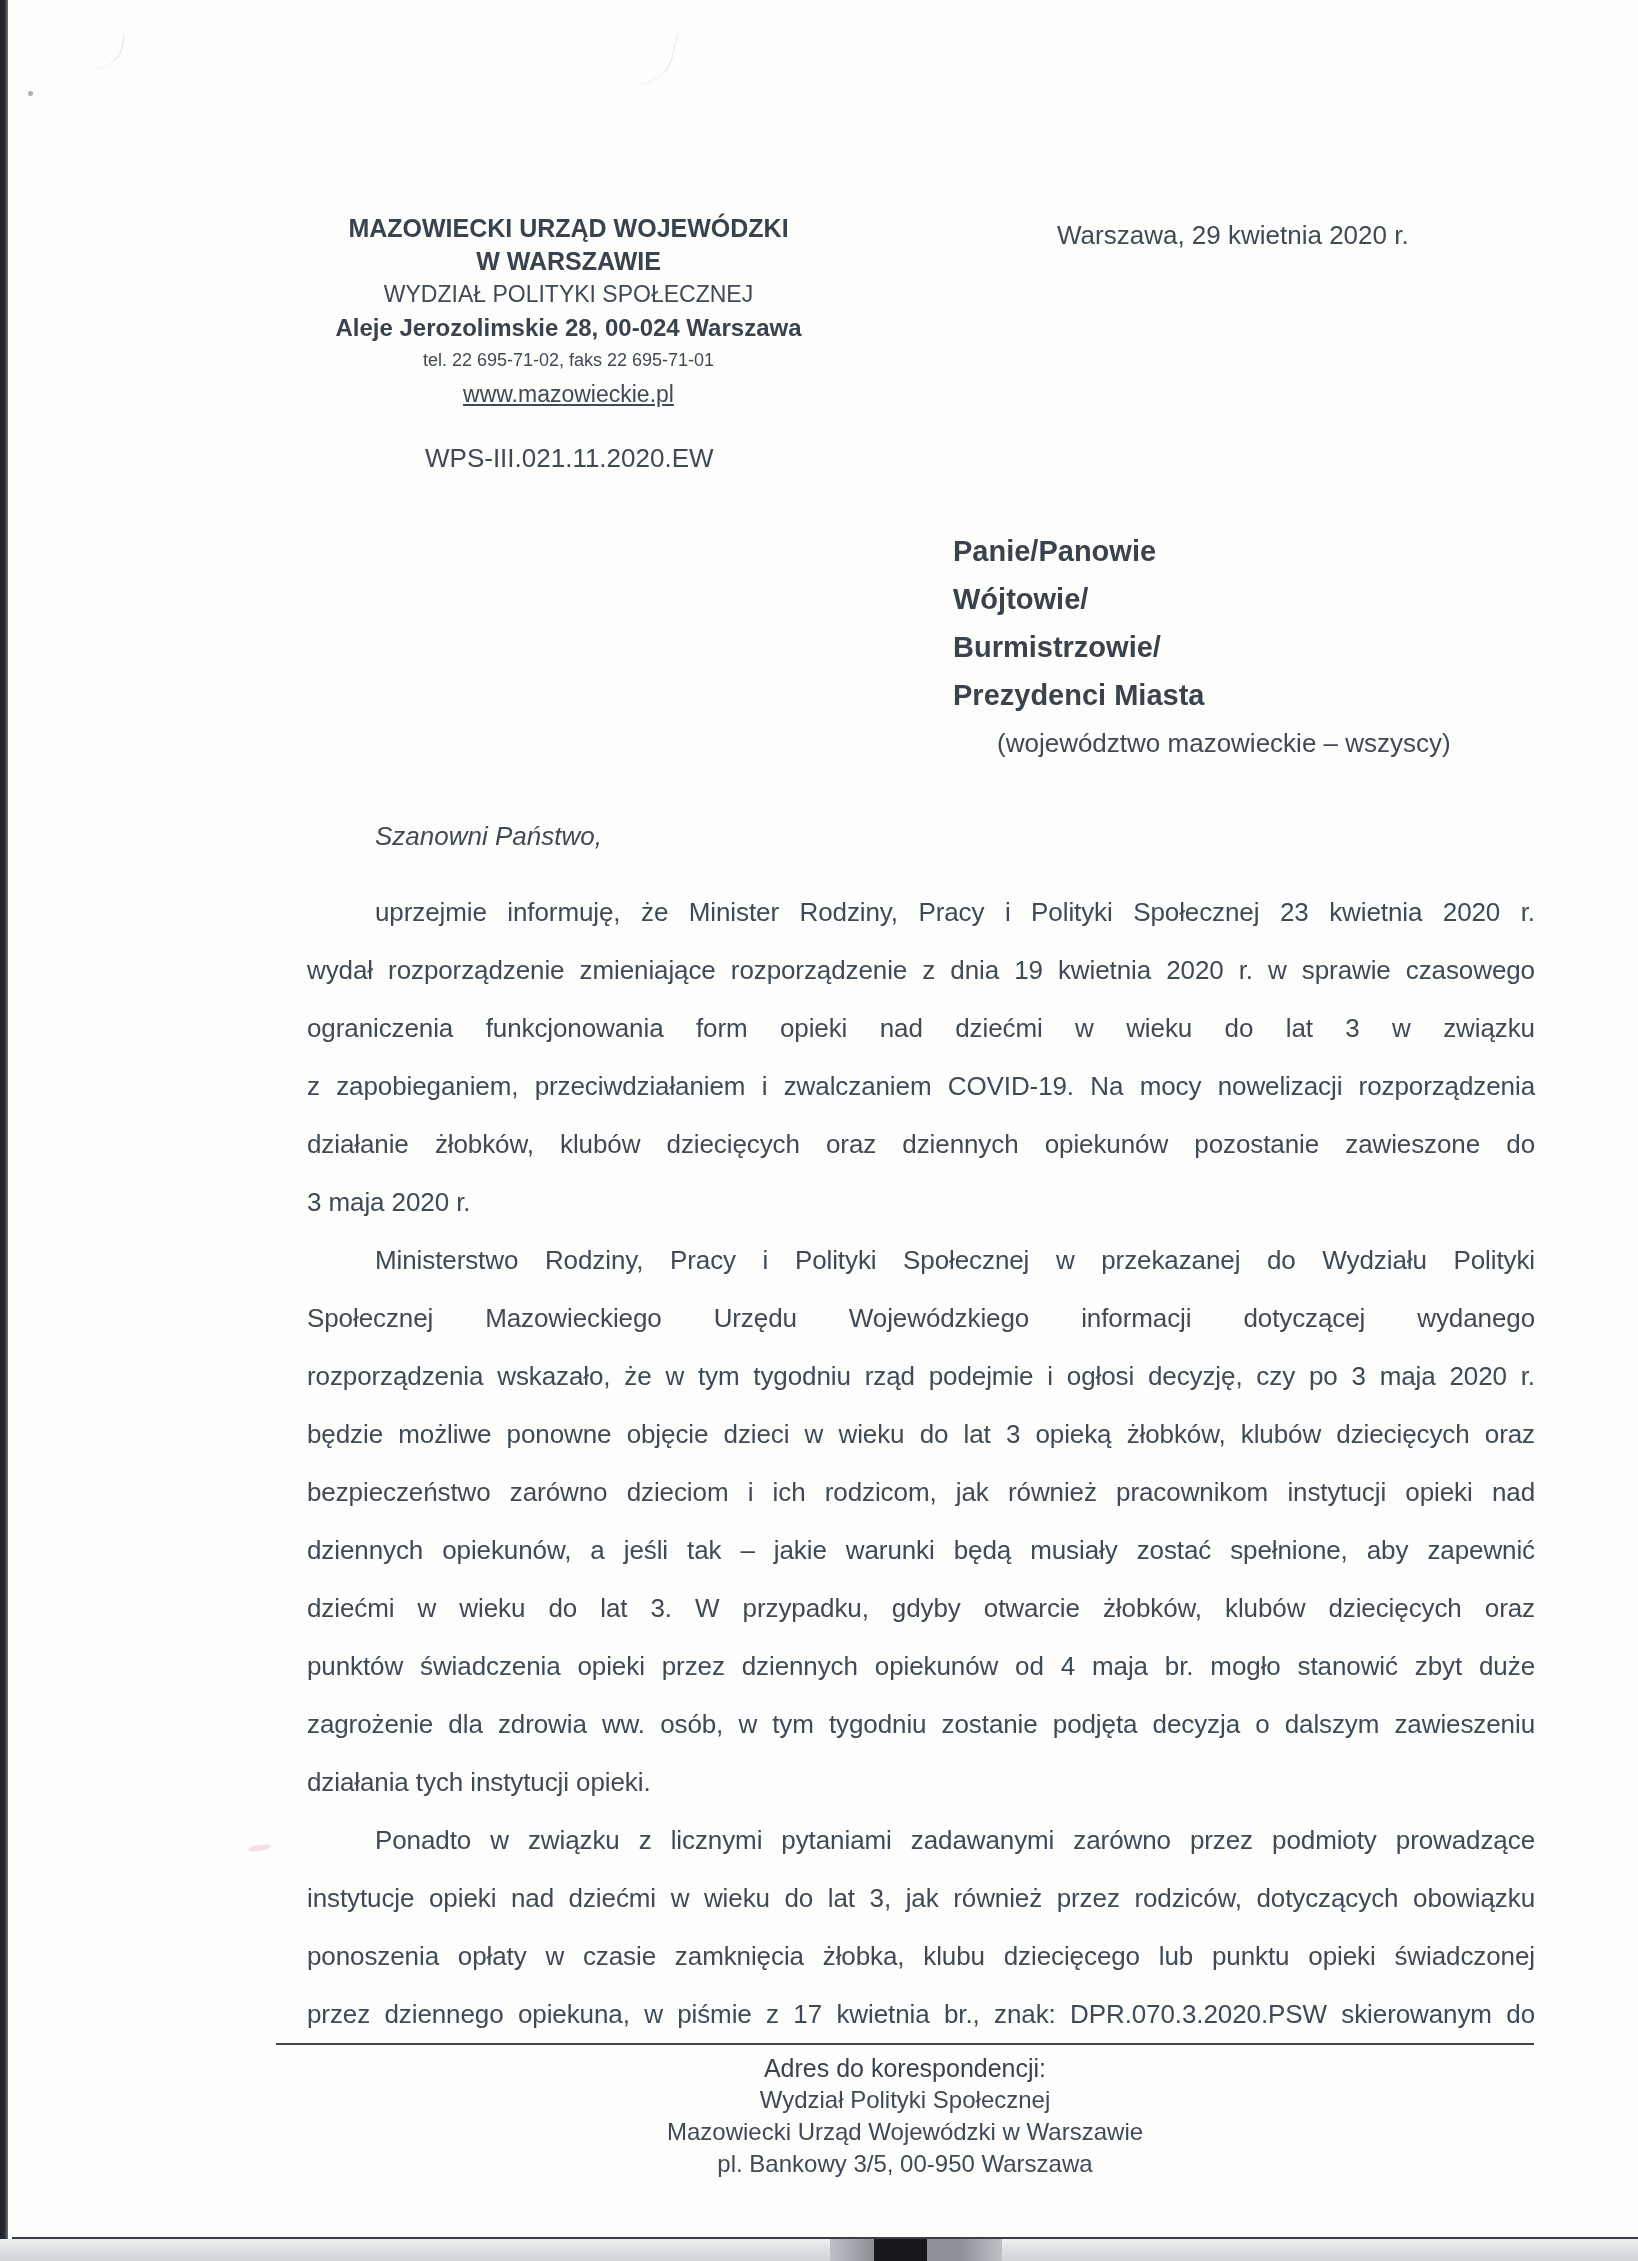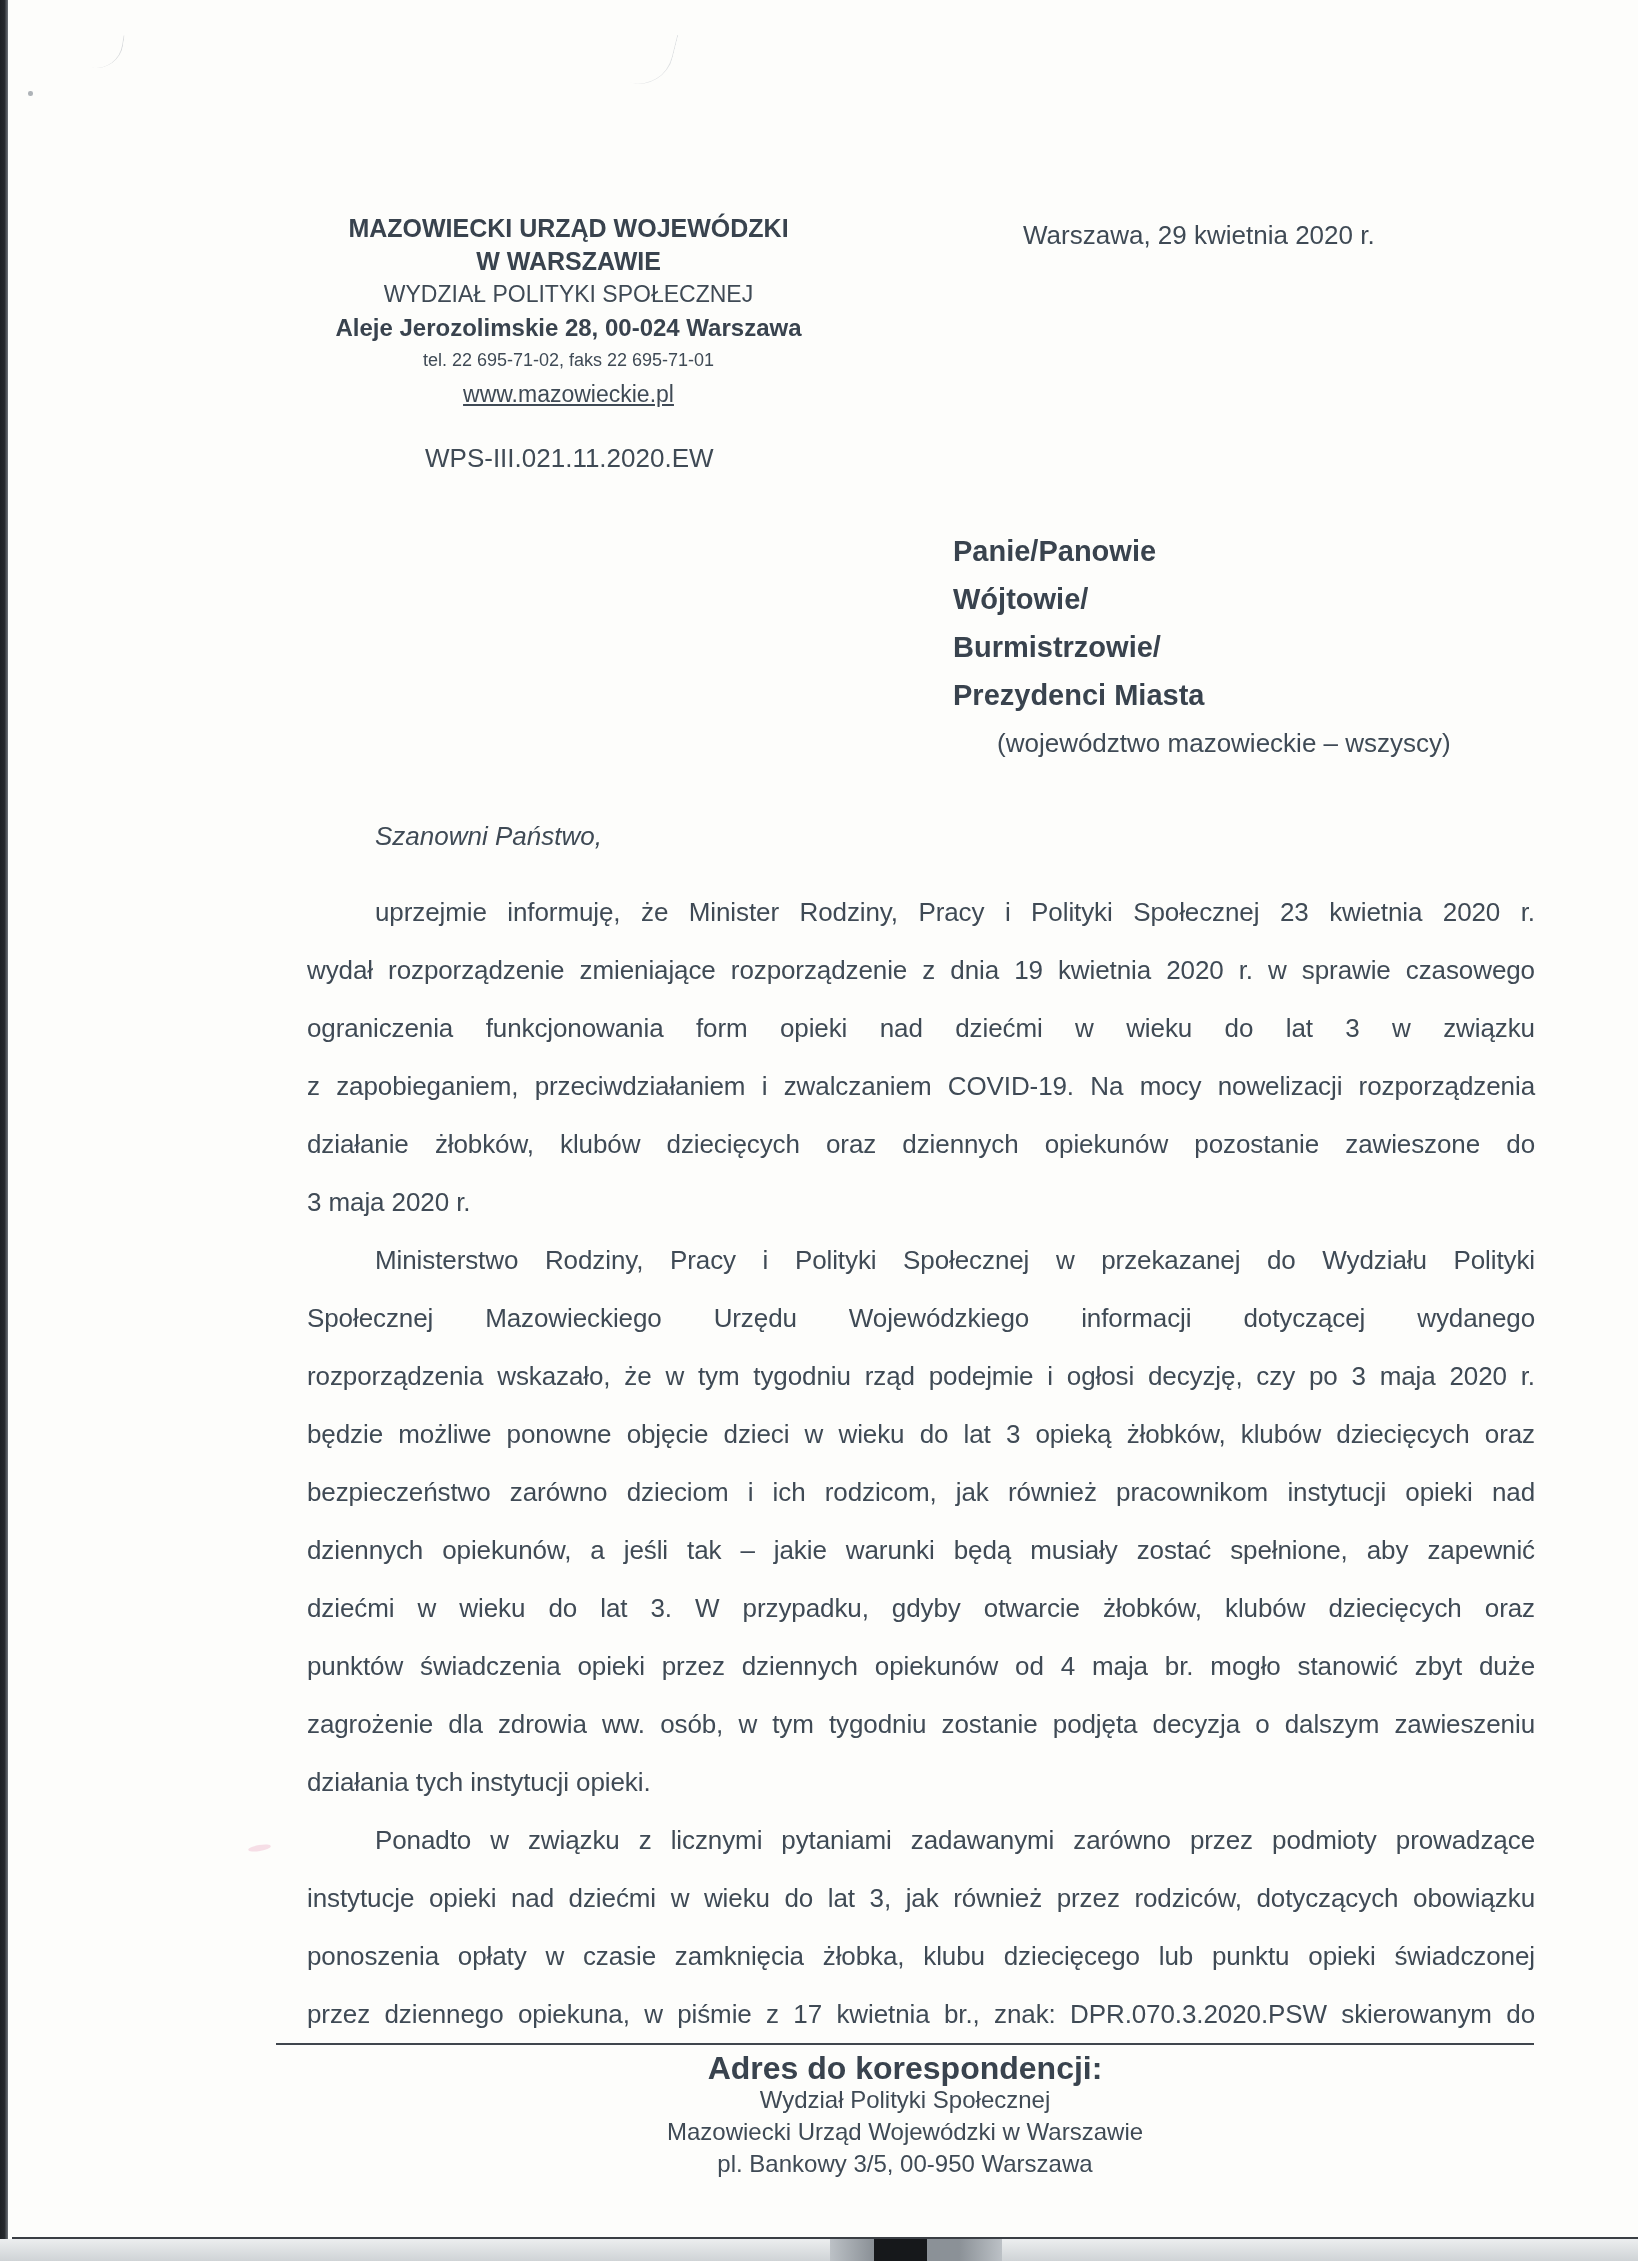--- a/index.html
+++ b/index.html
@@ -27,21 +27,21 @@
     position: absolute; left: 273px; top: 212px; width: 591px;
     text-align: center; color: var(--ink-strong);
   }
   .lh-org1, .lh-org2 { font-size: 25px; font-weight: 700; line-height: 33px; }
   .lh-dept  { font-size: 23px; font-weight: 400; line-height: 33px; color: var(--ink); }
   .lh-addr  { font-size: 24px; font-weight: 700; line-height: 33px; }
   .lh-tel   { font-size: 18px; font-weight: 400; line-height: 33px; color: var(--ink); }
   .lh-web   { font-size: 23px; font-weight: 400; line-height: 35px; color: var(--ink); text-decoration: underline; }
 
   .date-line {
-    position: absolute; left: 1023px; top: 220px;
+    position: absolute; left: 1057px; top: 220px;
     font-size: 26px; color: var(--ink);
   }
   .reference {
     position: absolute; left: 425px; top: 443px;
     font-size: 26px; color: var(--ink);
   }
 
   
   .addressee { position: absolute; left: 953px; top: 527px; color: var(--ink-strong); }
   .addressee .bold-line { font-size: 29px; font-weight: 700; line-height: 48px; }
@@ -69,21 +69,21 @@
 
   
   .footer-divider {
     position: absolute; left: 276px; top: 2043px; width: 1258px; height: 1.9px;
     background: #40464d;
   }
   .letter-footer {
     position: absolute; left: 276px; top: 2052px; width: 1258px;
     text-align: center; color: var(--ink);
   }
-  .footer-heading { font-size: 32px; font-weight: 700; line-height: 32px; color: var(--ink-strong); }
+  .footer-heading { font-size: 25px; font-weight: 400; line-height: 32px; color: var(--ink-strong); }
   .footer-line { font-size: 24px; font-weight: 400; line-height: 32px; }
 
   
   .scan-edge-left {
     position: absolute; left: 0; top: 0; width: 8.4px; height: 2261px;
     background: linear-gradient(90deg, #1f2226 0%, var(--scan-edge) 55%, #70757b 100%);
   }
   .scan-bottom-line {
     position: absolute; left: 11.6px; top: 2237px; width: 1627px; height: 1.9px;
     background: #3a3e43;

